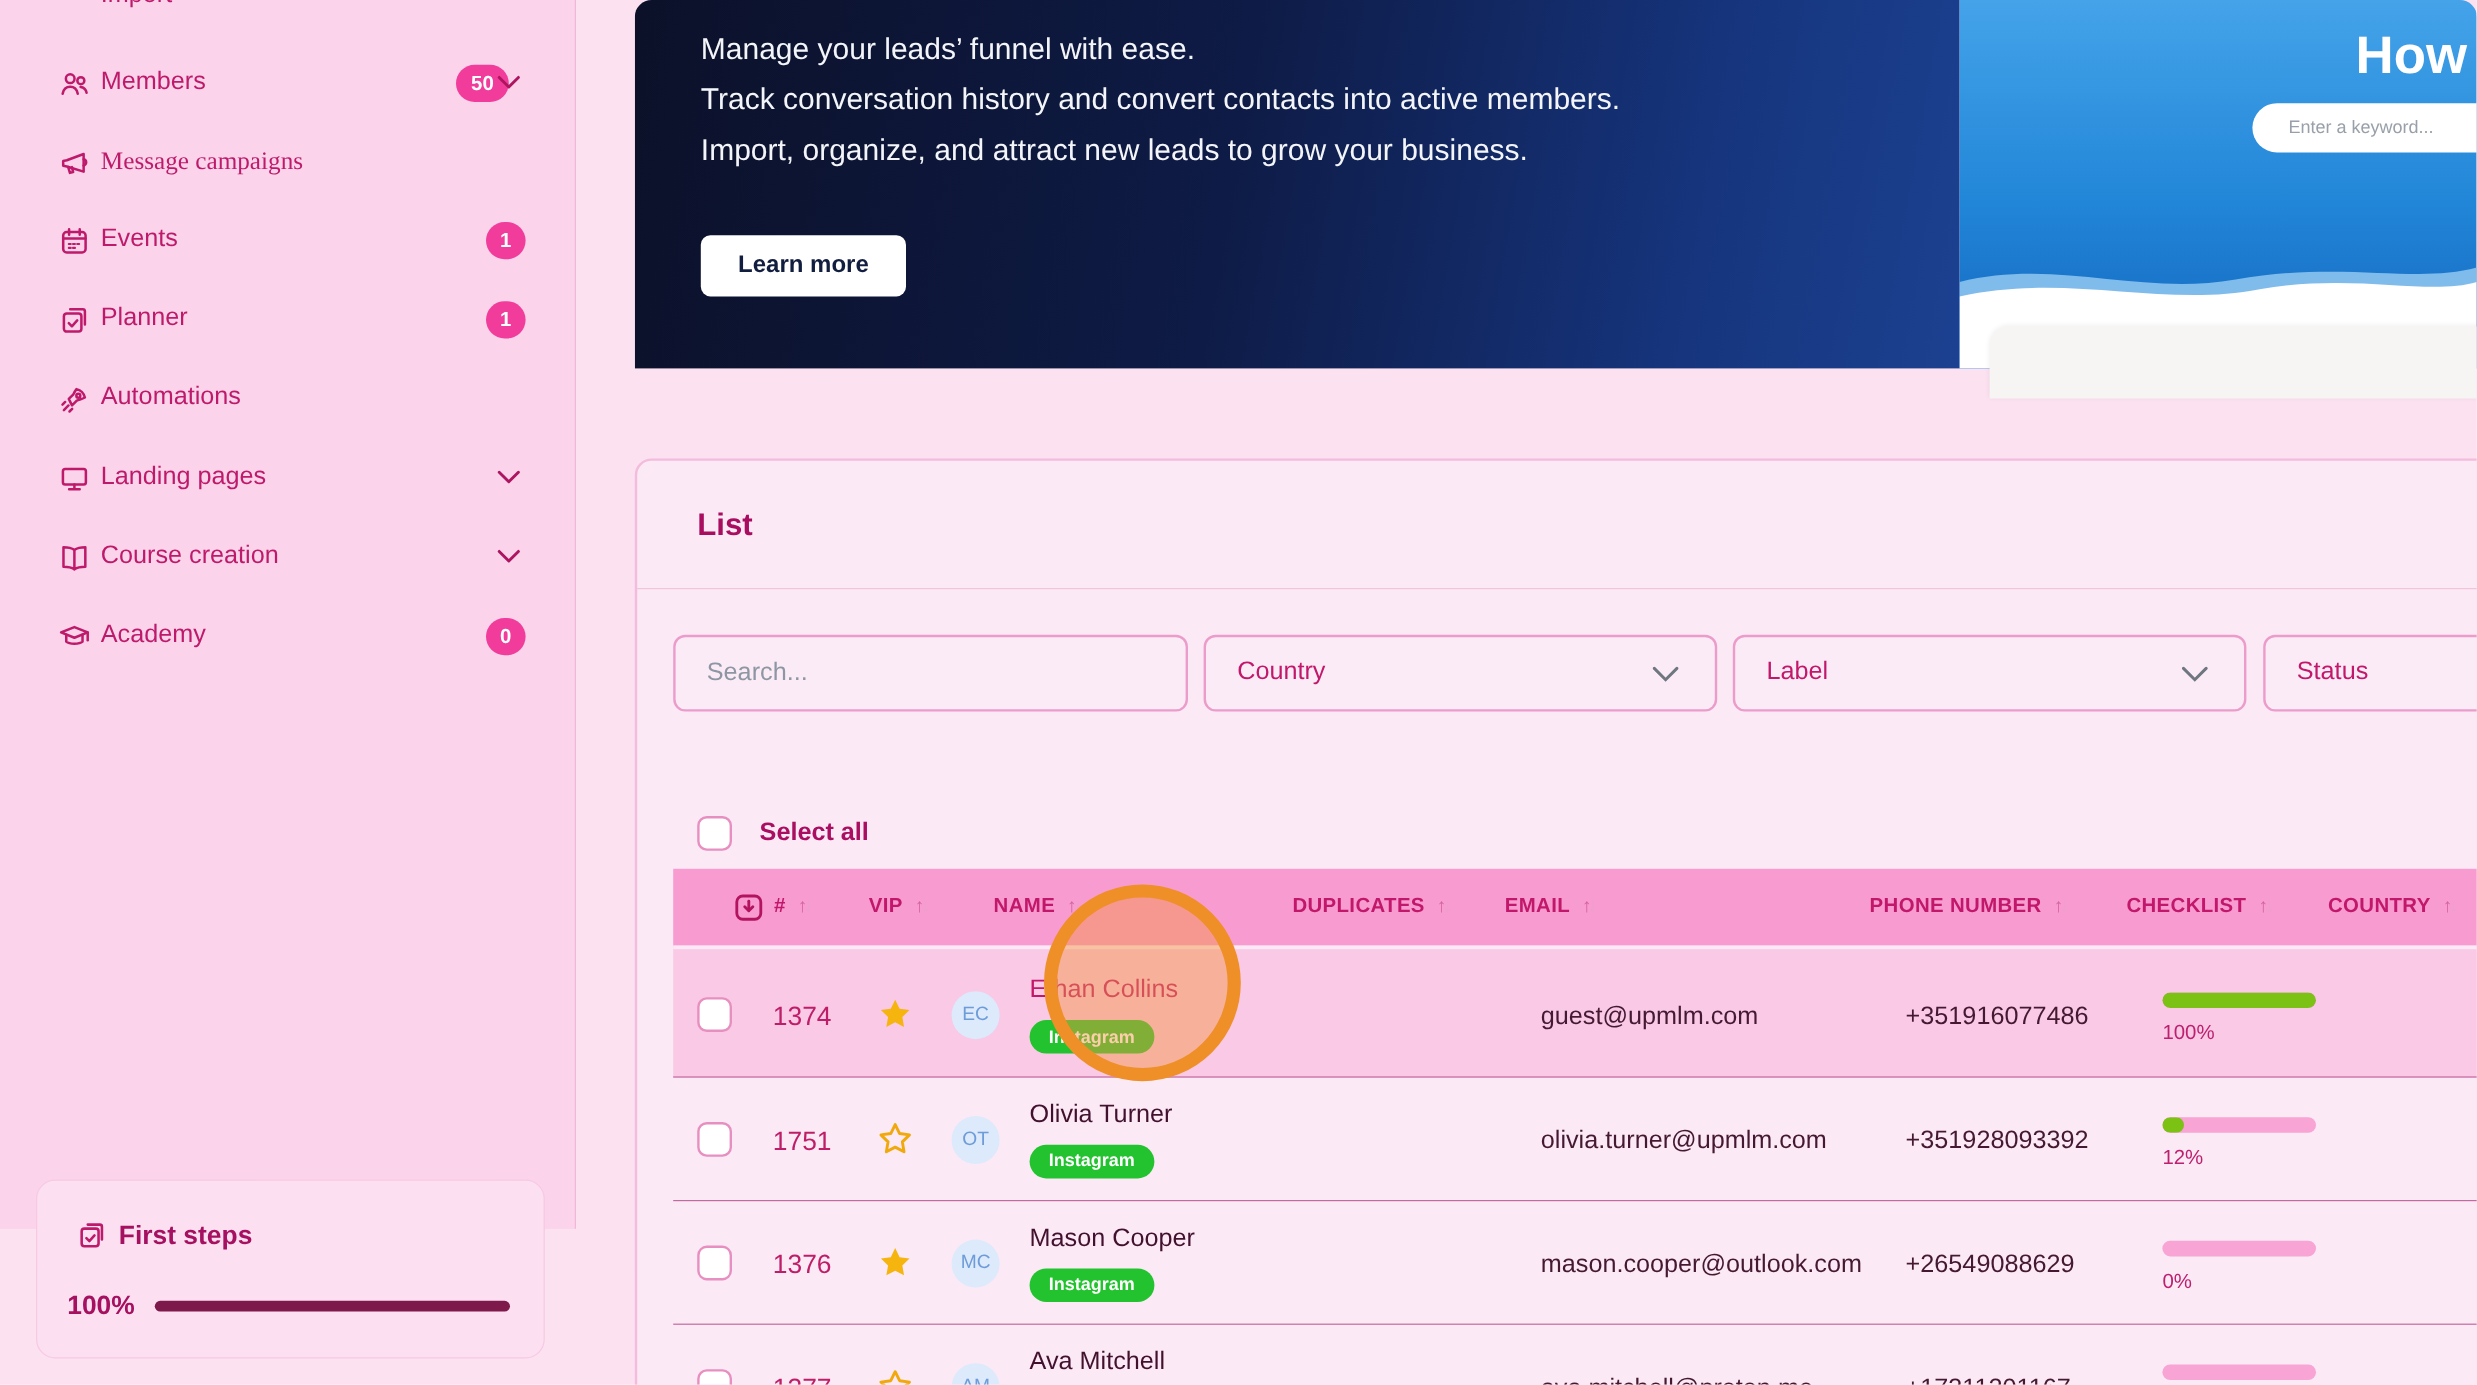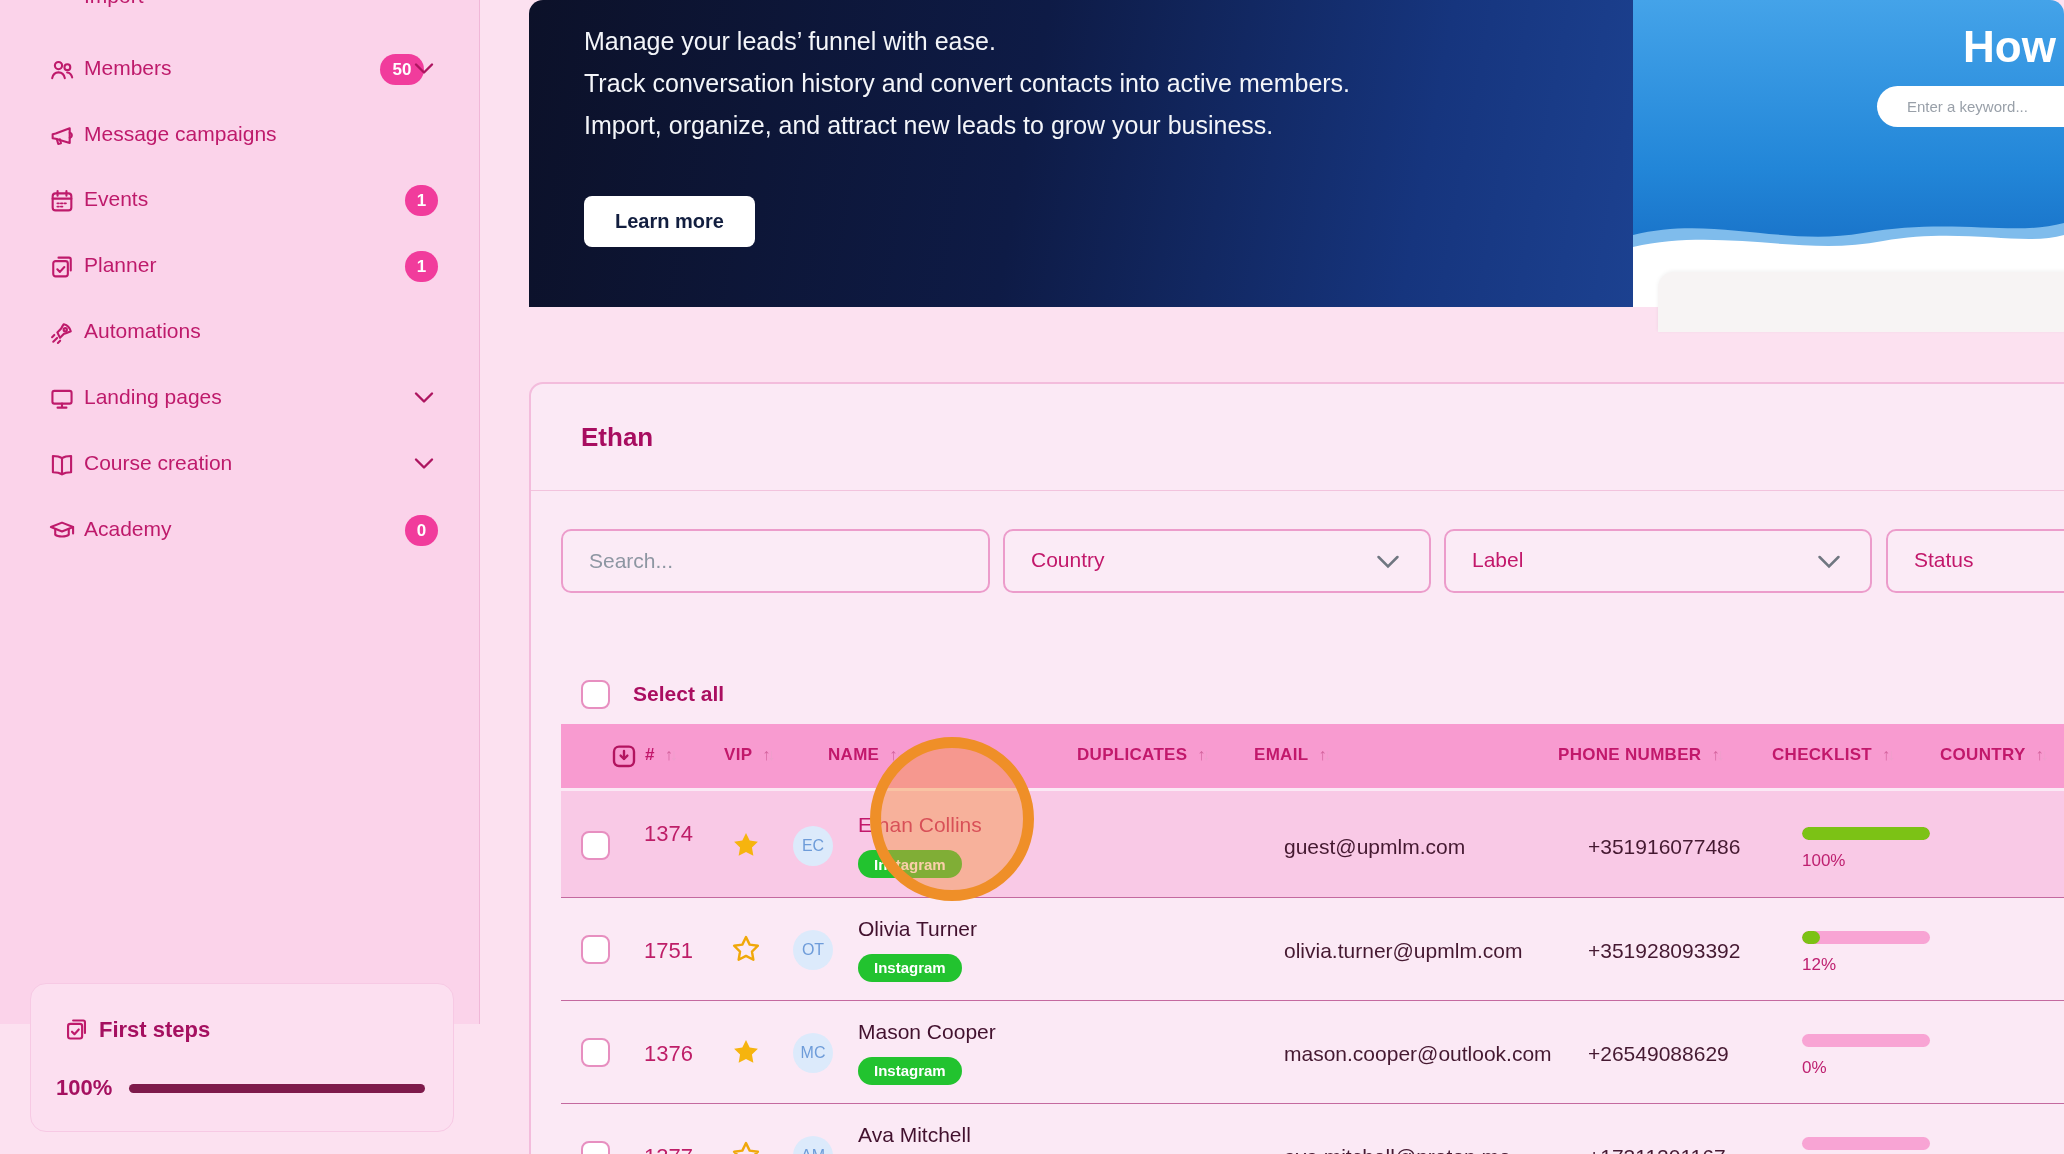--- a/index.html
+++ b/index.html
@@ -96,21 +96,21 @@
             </svg>
           </span>
           <span class="s-label">Members</span>
           <span class="badge-pill" style="left:380px;width:44px;">50</span>
           <span class="chev" style="left:414px">
             <svg viewBox="0 0 20 13" width="20" height="13">
               <path d="M2 2.5l8 8 8-8" fill="none" stroke="#AD1560" stroke-width="2.4" stroke-linecap="round" stroke-linejoin="round"></path>
             </svg>
           </span>
         </div>
-        <div class="side-item" style="top: 113px;">
+        <div class="side-item" style="top: 113px; font-family: Liberation Serif, serif;">
           <span class="s-icon">
             <svg viewBox="0 0 24 24" width="28" height="28" fill="none" stroke="#BE1A6B" stroke-width="1.8" stroke-linecap="round" stroke-linejoin="round">
               <path d="M4 10.5v3.4l2.6.5L18.6 18V5.4L6.6 9.9 4 10.5z"></path>
               <path d="M7.6 14.8l1.2 4.1 2.3-.6-.9-3.5"></path>
               <path d="M18.6 9.2c1.2.3 1.8 1 1.8 2.2s-.6 1.9-1.8 2.2"></path>
             </svg>
           </span>
           <span class="s-label">Message campaigns</span>
         </div>
         <div class="side-item" style="top: 178px;">
@@ -212,21 +212,21 @@
       </div>
       <svg id="wave" viewBox="0 0 431 130" preserveAspectRatio="none">
         <path d="M0 58 C80 38 150 70 230 56 C320 40 380 60 431 46 L431 130 L0 130 Z" fill="#7FBCEC"></path>
         <path d="M0 70 C90 50 170 80 250 64 C330 50 390 70 431 58 L431 130 L0 130 Z" fill="#FFFFFF"></path>
       </svg>
       <div id="mini-card"></div>
     </div>
   </section>
 
   <section id="list-card">
-    <div id="list-title">Ethan</div>
+    <div id="list-title">List</div>
     <div id="list-divider"></div>
 
     <input id="search-input" type="text" placeholder="Search..." style="">
     <div class="filter" style="left:472px;width:428px">
       <span class="f-text">Country</span>
       <svg class="f-chev" viewBox="0 0 14 9">
           <path d="M1 1l6 6 6-6" fill="none" stroke="#6F7680" stroke-width="1.6" stroke-linecap="round"></path>
         </svg>
     </div>
     <div class="filter" style="left:913px;width:428px">
@@ -258,21 +258,21 @@
           <span class="th" style="left: 693px;"><span>EMAIL</span><span class="sort"><span class="up">↑</span><span class="dn">↓</span></span></span>
           <span class="th" style="left: 997px;"><span>PHONE NUMBER</span><span class="sort"><span class="up">↑</span><span class="dn">↓</span></span></span>
           <span class="th" style="left: 1211px;"><span>CHECKLIST</span><span class="sort"><span class="up">↑</span><span class="dn">↓</span></span></span>
           <span class="th" style="left: 1379px;"><span>COUNTRY</span><span class="sort"><span class="up">↑</span><span class="dn">↓</span></span></span>
         </div>
     </div>
 
     <div id="tbody">
         <div class="trow hl" style="top: 404px; height: 110px;">
           <div class="checkbox" style="left:20px;top:40px"></div>
-          <span class="cell cell-id" style="left:83px;top:30px">1374</span>
+          <span class="cell cell-id" style="left:83px;top:43px">1374</span>
           <span class="cell" style="left:168px;top:37px">
             <svg viewBox="0 0 24 24" width="34" height="34">
               <path d="M12 3.6l2.6 5.3 5.8.8-4.2 4.1 1 5.8L12 16.9l-5.2 2.7 1-5.8L3.6 9.7l5.8-.8z" fill="#F6B40E"></path>
             </svg>
           </span>
           <span class="avatar" style="left:232px;top:35px">EC</span>
           <span class="cell cell-name" style="left:297px;top:22px">Ethan Collins</span>
           <span class="chan-pill" style="left:297px;top:59px">Instagram</span>
           <span class="cell cell-email" style="left:723px;top:44px">guest@upmlm.com</span>
           <span class="cell cell-phone" style="left:1027px;top:44px">+351916077486</span>

